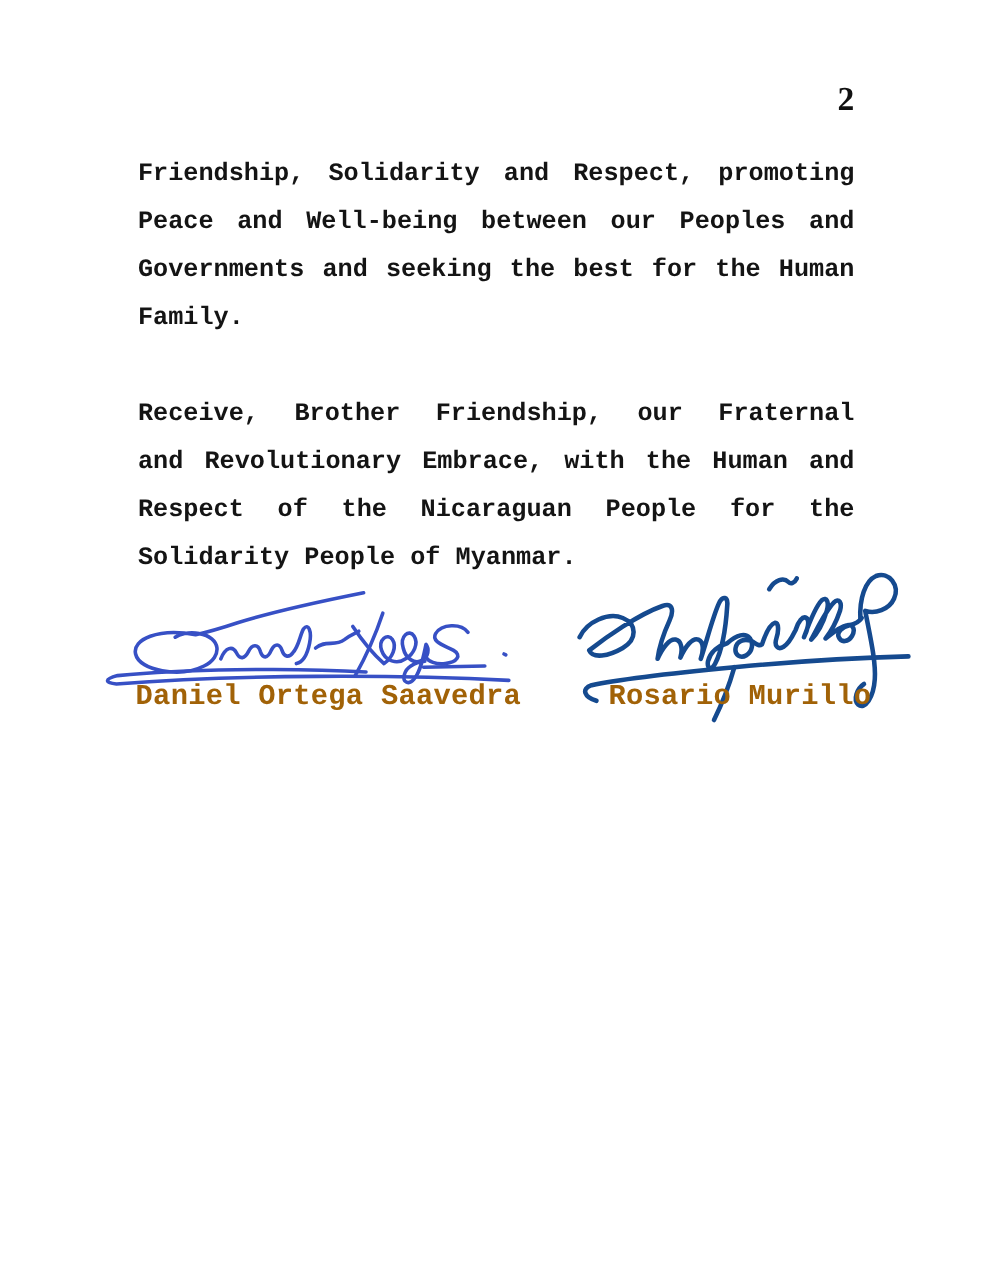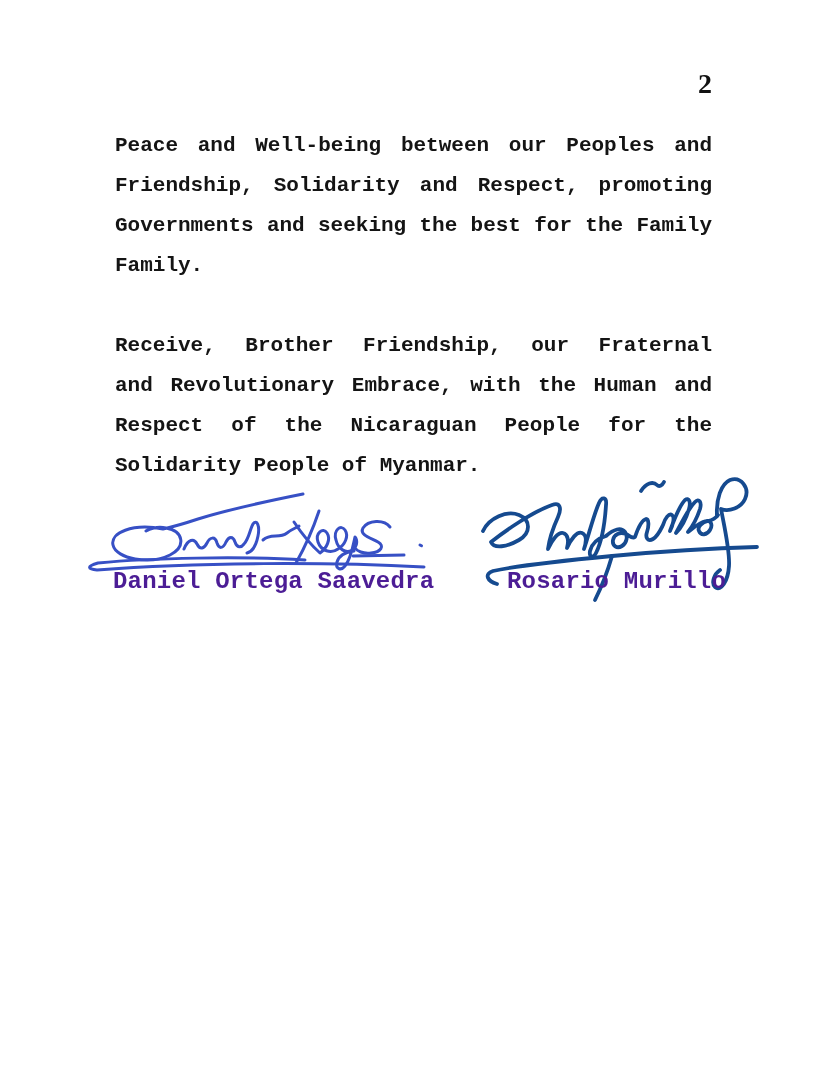--- a/index.html
+++ b/index.html
@@ -52,37 +52,37 @@
   #sig-daniel { left: 85px; top: 480px; }
   #sig-rosario { left: 475px; top: 468px; }
   .signatory-name {
     position: absolute;
     top: 570px;
     font-weight: bold;
     font-size: 24px;
     line-height: 24px;
     letter-spacing: 0.2px;
     white-space: nowrap;
-    color: #4c1d95;
+    color: #a16207;
   }
   #name-daniel { left: 113px; }
   #name-rosario { left: 507px; font-family: Liberation Mono, monospace; }
 </style>
 </head>
 <body>
 
 <div class="page">
 
   <div class="page-number">2</div>
 
   <div class="letter-body">
     <div class="paragraph">
+      <span class="ln just">Friendship, Solidarity and Respect, promoting</span>
       <span class="ln just">Peace and Well-being between our Peoples and</span>
-      <span class="ln just">Friendship, Solidarity and Respect, promoting</span>
-      <span class="ln just">Governments and seeking the best for the Family</span>
+      <span class="ln just">Governments and seeking the best for the Human</span>
       <span class="ln">Family.</span>
     </div>
     <div class="paragraph">
       <span class="ln just">Receive, Brother Friendship, our Fraternal</span>
       <span class="ln just">and Revolutionary Embrace, with the Human and</span>
       <span class="ln just">Respect of the Nicaraguan People for the</span>
       <span class="ln">Solidarity People of Myanmar.</span>
     </div>
   </div>
 

